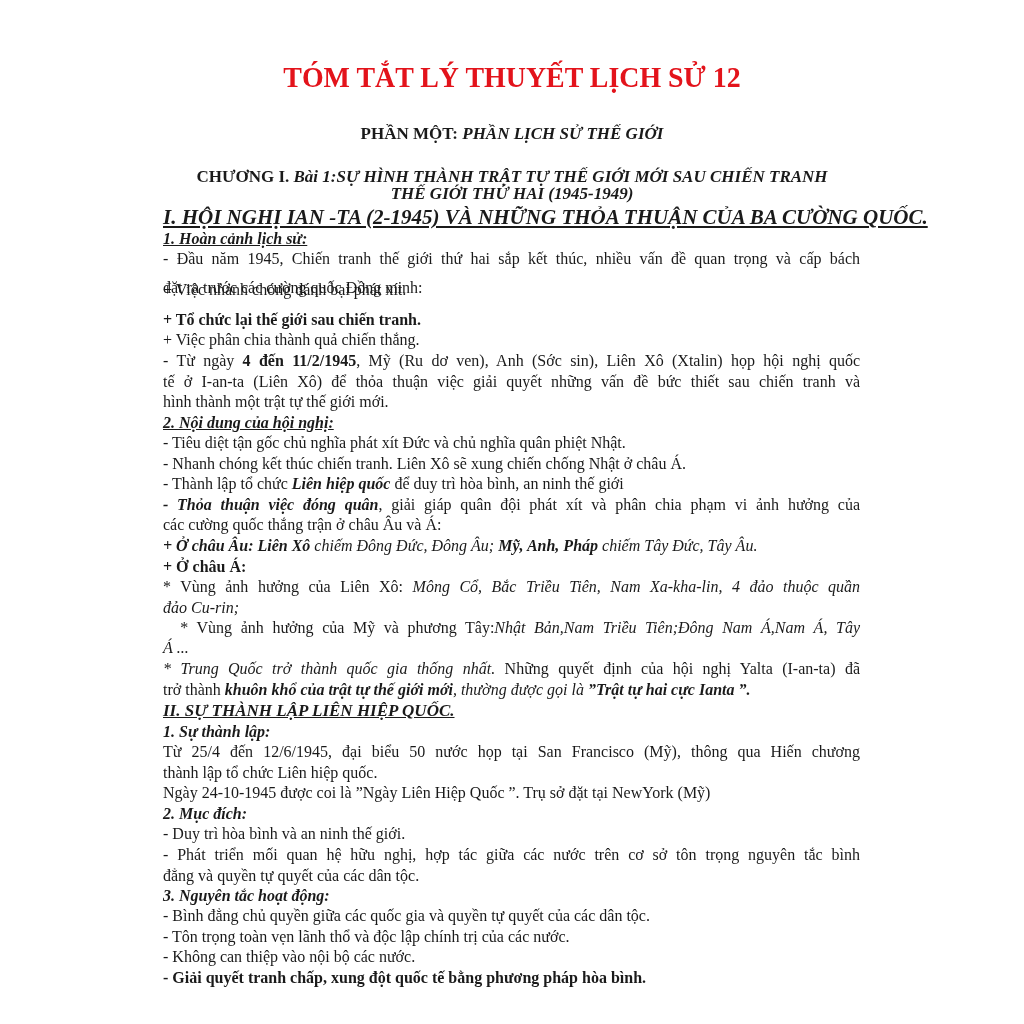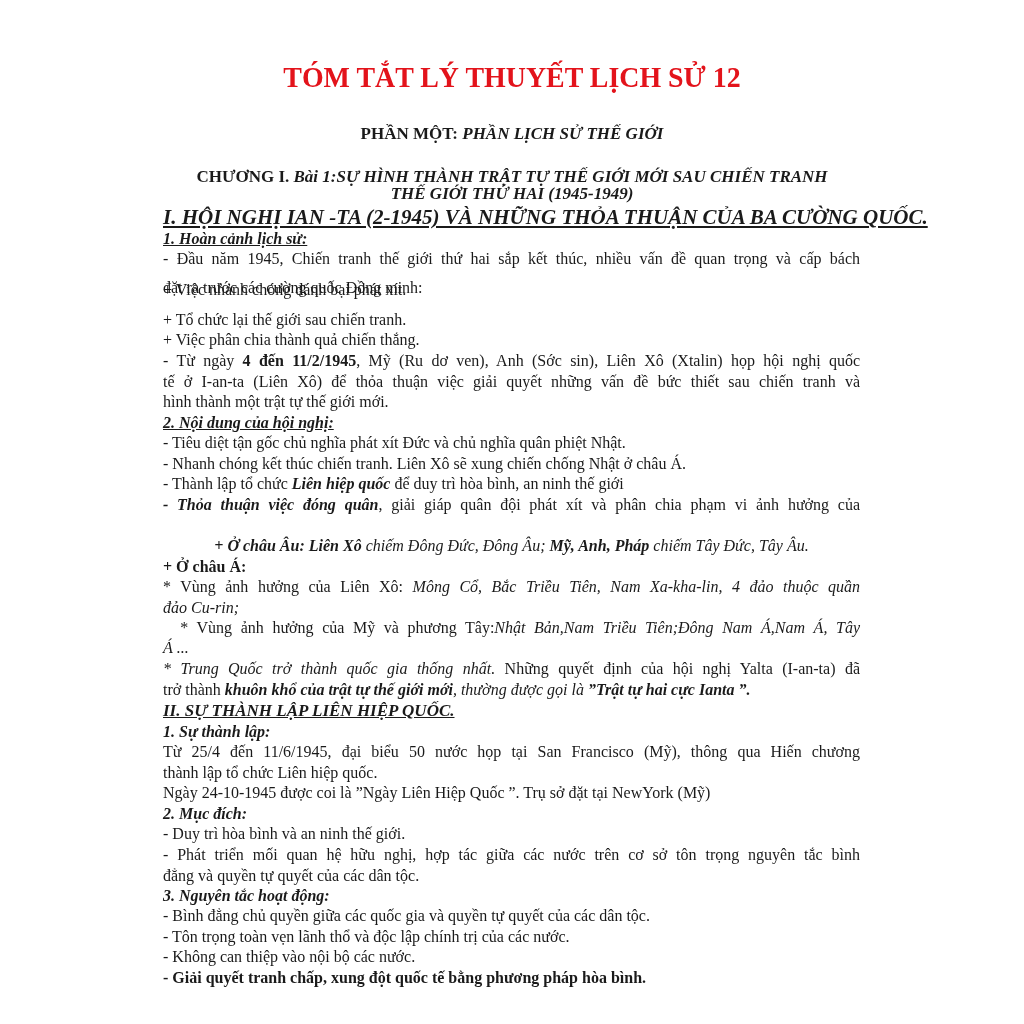--- a/index.html
+++ b/index.html
@@ -36,44 +36,45 @@
   <div class="center" style="top:184px;">
     <i>THẾ GIỚI THỨ HAI (1945-1949)</i>
   </div>
 
   <div class="line h u" style="top:207px; font-size:21px;">I. HỘI NGHỊ IAN -TA (2-1945) VÀ NHỮNG THỎA THUẬN CỦA BA CƯỜNG QUỐC.</div>
 
   <div class="line h u" style="top:229px;">1. Hoàn cảnh lịch sử:</div>
   <div class="line j" style="top:249px;">- Đầu năm 1945, Chiến tranh thế giới thứ hai sắp kết thúc, nhiều vấn đề quan trọng và cấp bách</div>
   <div class="line" style="top:278px;">đặt ra trước các cường quốc Đồng minh:</div>
   <div class="line" style="top:280px;">+ Việc nhanh chóng đánh bại phát xít.</div>
-  <div class="line" style="top:310px;">+ Tổ chức lại thế giới sau chiến tranh.</div>
+  <div class="line" style="top:310px;font-weight:bold;">+ Tổ chức lại thế giới sau chiến tranh.</div>
   <div class="line" style="top:330px;">+ Việc phân chia thành quả chiến thắng.</div>
   <div class="line j" style="top:351px;"><span>- Từ ngày </span><b>4 đến 11/2/1945</b><span>, Mỹ (Ru dơ ven), Anh (Sớc sin), Liên Xô (Xtalin) họp hội nghị quốc</span></div>
   <div class="line j" style="top:372px;">tế ở I-an-ta (Liên Xô) để thỏa thuận việc giải quyết những vấn đề bức thiết sau chiến tranh và</div>
   <div class="line" style="top:392px;">hình thành một trật tự thế giới mới.</div>
 
   <div class="line h u" style="top:413px;">2. Nội dung của hội nghị:</div>
   <div class="line" style="top:433px;">- Tiêu diệt tận gốc chủ nghĩa phát xít Đức và chủ nghĩa quân phiệt Nhật.</div>
   <div class="line" style="top:454px;">- Nhanh chóng kết thúc chiến tranh. Liên Xô sẽ xung chiến chống Nhật ở châu Á.</div>
   <div class="line" style="top:474px;"><span>- Thành lập tổ chức </span><span class="bi">Liên hiệp quốc</span><span> để duy trì hòa bình, an ninh thế giới</span></div>
   <div class="line j" style="top:495px;"><span class="bi">- Thỏa thuận việc đóng quân</span><span>, giải giáp quân đội phát xít và phân chia phạm vi ảnh hưởng của</span></div>
-  <div class="line" style="top:536px;text-align:center;"><span class="bi"> + Ở châu Âu: Liên Xô</span><i> chiếm Đông Đức, Đông Âu; </i><span class="bi">Mỹ, Anh, Pháp</span><i> chiếm Tây Đức, Tây Âu.</i></div>
+  <div class="line" style="top:515px;">các cường quốc thắng trận ở châu Âu và Á:</div>
+  <div class="line" style="top:536px;"><span class="bi"> + Ở châu Âu: Liên Xô</span><i> chiếm Đông Đức, Đông Âu; </i><span class="bi">Mỹ, Anh, Pháp</span><i> chiếm Tây Đức, Tây Âu.</i></div>
   <div class="line" style="top:557px;"><b> + Ở châu Á:</b></div>
   <div class="line j" style="top:577px;"><span> * Vùng ảnh hưởng của Liên Xô: </span><i>Mông Cổ, Bắc Triều Tiên, Nam Xa-kha-lin, 4 đảo thuộc quần</i></div>
   <div class="line" style="top:598px;"><i>đảo Cu-rin;</i></div>
   <div class="line j" style="top:618px;"><span style="white-space:pre;">  * Vùng ảnh hưởng của Mỹ và phương Tây:</span><i>Nhật Bản,Nam Triều Tiên;Đông Nam Á,Nam Á, Tây</i></div>
   <div class="line" style="top:638px;"><i>Á ...</i></div>
   <div class="line j" style="top:659px;"><i>* Trung Quốc trở thành quốc gia thống nhất.</i><span> Những quyết định của hội nghị Yalta (I-an-ta) đã</span></div>
   <div class="line" style="top:680px;"><span>trở thành </span><span class="bi">khuôn khổ của trật tự thế giới mới</span><i>, thường được gọi là </i><span class="bi">”Trật tự hai cực Ianta ”.</span></div>
 
   <div class="line h u" style="top:701px; font-size:17px;">II. SỰ THÀNH LẬP LIÊN HIỆP QUỐC.</div>
 
   <div class="line h" style="top:722px;">1. Sự thành lập:</div>
-  <div class="line j" style="top:742px;">Từ 25/4 đến 11/6/1945, đại biểu 50 nước họp tại San Francisco (Mỹ), thông qua Hiến chương</div>
+  <div class="line j" style="top:742px;">Từ 25/4 đến 12/6/1945, đại biểu 50 nước họp tại San Francisco (Mỹ), thông qua Hiến chương</div>
   <div class="line" style="top:763px;">thành lập tổ chức Liên hiệp quốc.</div>
   <div class="line" style="top:783px;">Ngày 24-10-1945 được coi là ”Ngày Liên Hiệp Quốc ”. Trụ sở đặt tại NewYork (Mỹ)</div>
 
   <div class="line h" style="top:804px;">2. Mục đích:</div>
   <div class="line" style="top:824px;">- Duy trì hòa bình và an ninh thế giới.</div>
   <div class="line" style="top:866px;">đẳng và quyền tự quyết của các dân tộc.</div>
   <div class="line j" style="top:845px;">- Phát triển mối quan hệ hữu nghị, hợp tác giữa các nước trên cơ sở tôn trọng nguyên tắc bình</div>
 
   <div class="line h" style="top:886px;">3. Nguyên tắc hoạt động:</div>
   <div class="line" style="top:906px;">- Bình đẳng chủ quyền giữa các quốc gia và quyền tự quyết của các dân tộc.</div>

